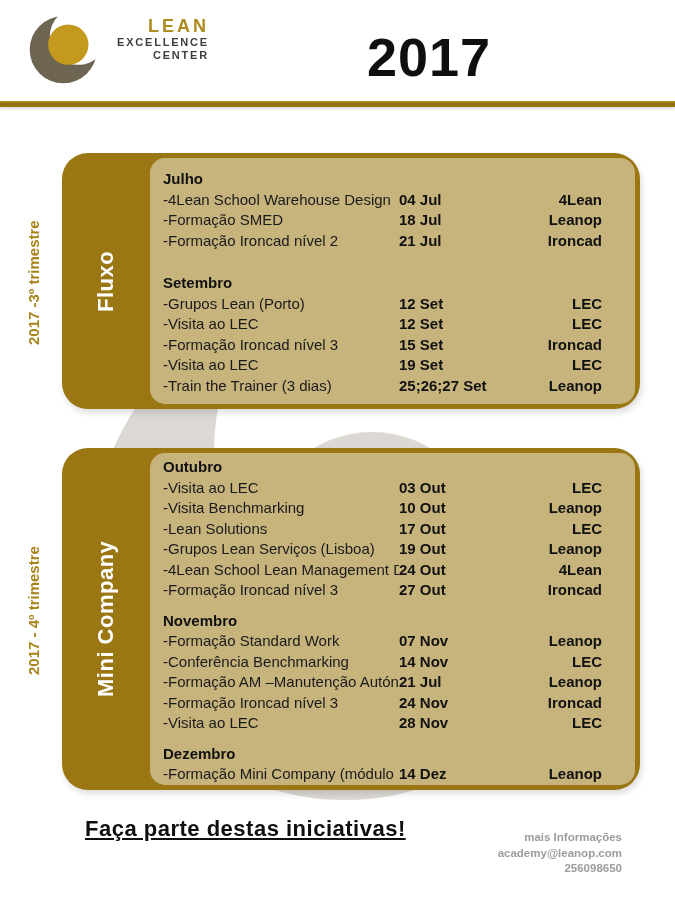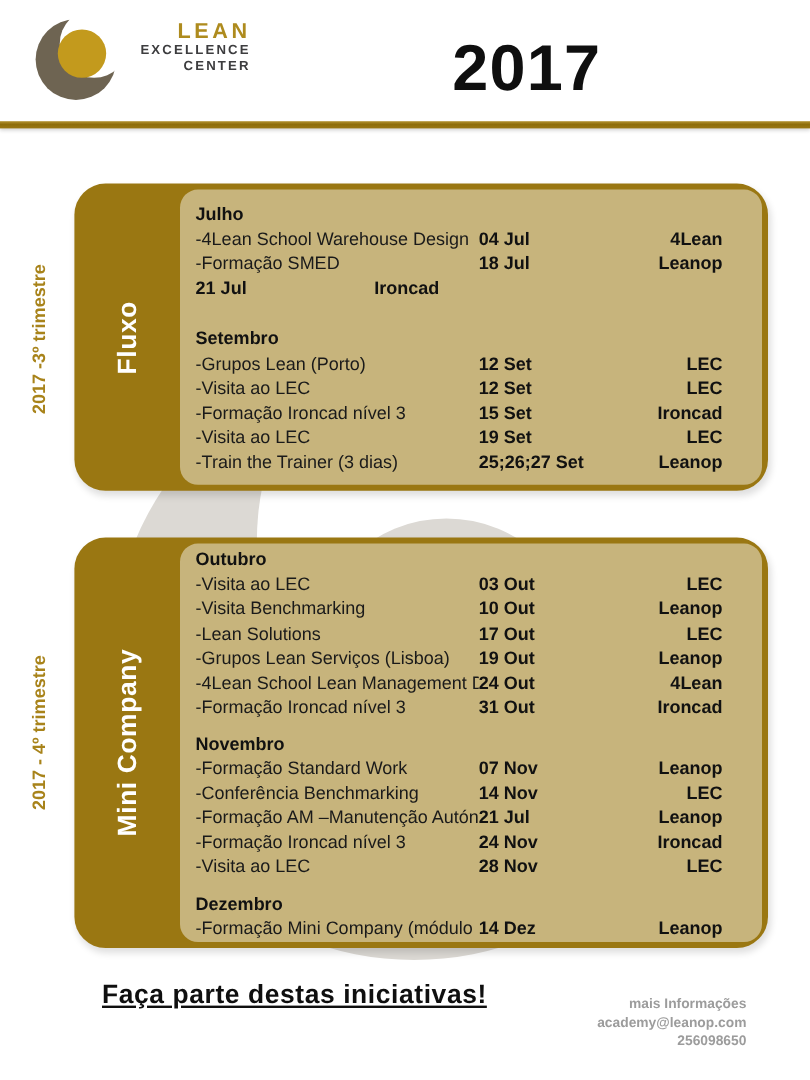--- a/index.html
+++ b/index.html
@@ -5,21 +5,21 @@
   html,body{margin:0;padding:0;background:#fff;}
   .page{position:relative;width:675px;height:900px;overflow:hidden;background:#fff;
         font-family:"Liberation Sans",sans-serif;color:#1a1a1a;}
 
   
   .logo{position:absolute;left:28px;top:6px;display:flex;align-items:flex-start;}
   .logo svg{display:block;}
   .logo-text{margin-left:5px;margin-top:11px;text-align:right;}
   .logo-lean{font-size:18px;font-weight:600;letter-spacing:3px;color:#AE8B1E;line-height:19px;}
   .logo-sub{font-size:11px;font-weight:600;letter-spacing:1.8px;color:#3D3D3F;line-height:12.5px;}
-  .year{position:absolute;left:324px;top:26px;width:230px;text-align:center;
+  .year{position:absolute;left:314px;top:26px;width:230px;text-align:center;
         font-size:54px;font-weight:bold;letter-spacing:1px;color:#0f0f0f;}
   .gold-bar{position:absolute;left:0;top:101px;width:675px;height:6px;
         background:linear-gradient(180deg,#b3922f 0%,#8e6d0a 45%,#9a7712 100%);
         box-shadow:0 2px 3px rgba(0,0,0,0.15);}
 
   
   .watermark{position:absolute;left:0;top:0;z-index:1;pointer-events:none;}
 
   
   .panel{position:absolute;left:62px;width:578px;background:#9A7712;border-radius:26px;
@@ -105,20 +105,21 @@
             <div class="event-title">-4Lean School Warehouse Design</div>
             <div class="event-date">04 Jul</div>
             <div class="event-provider">4Lean</div>
           </div>
           <div class="event-row">
             <div class="event-title">-Formação SMED</div>
             <div class="event-date">18 Jul</div>
             <div class="event-provider">Leanop</div>
           </div>
           <div class="event-row">
+            <div class="event-title">-Formação Ironcad nível 2</div>
             <div class="event-date">21 Jul</div>
             <div class="event-provider">Ironcad</div>
           </div>
         </div>
         <div class="month-block">
           <div class="month-name">Setembro</div>
           <div class="event-row">
             <div class="event-title">-Grupos Lean  (Porto)</div>
             <div class="event-date">12 Set</div>
             <div class="event-provider">LEC</div>
@@ -172,21 +173,21 @@
             <div class="event-date">19 Out</div>
             <div class="event-provider">Leanop</div>
           </div>
           <div class="event-row">
             <div class="event-title">-4Lean School Lean Management Design</div>
             <div class="event-date">24 Out</div>
             <div class="event-provider">4Lean</div>
           </div>
           <div class="event-row">
             <div class="event-title">-Formação Ironcad nível 3</div>
-            <div class="event-date">31 Out</div>
+            <div class="event-date">27 Out</div>
             <div class="event-provider">Ironcad</div>
           </div>
         </div>
         <div class="month-block">
           <div class="month-name">Novembro</div>
           <div class="event-row">
             <div class="event-title">-Formação Standard Work</div>
             <div class="event-date">07 Nov</div>
             <div class="event-provider">Leanop</div>
           </div>

